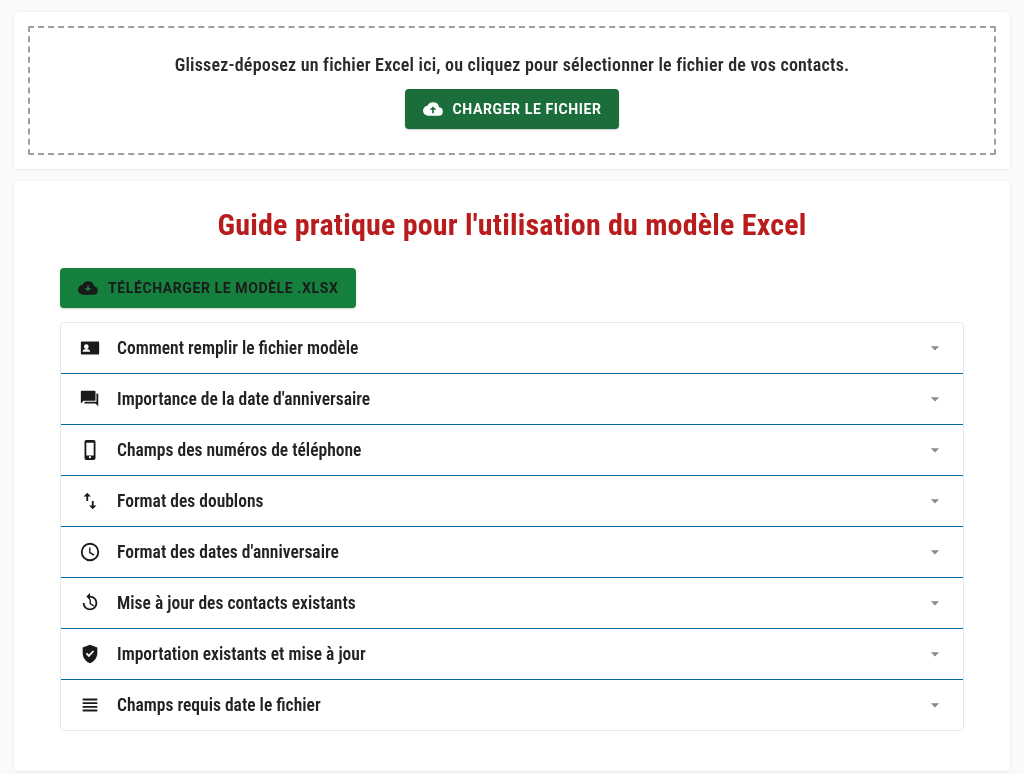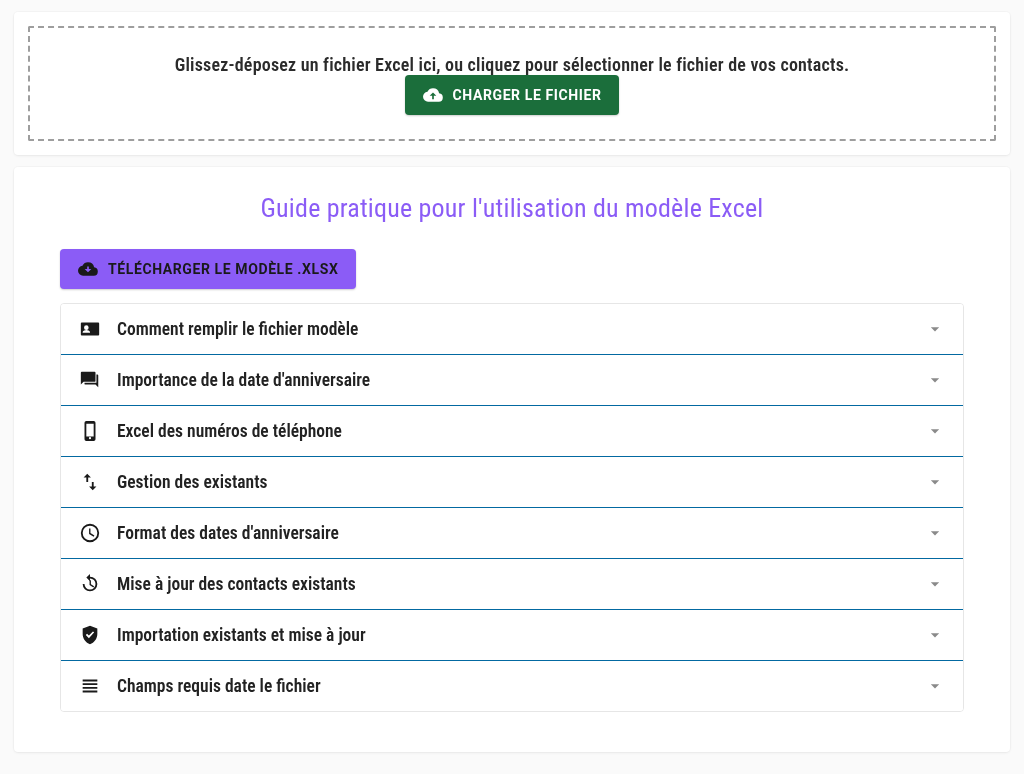--- a/index.html
+++ b/index.html
@@ -44,37 +44,37 @@
     cursor: pointer;
     font-weight: 700;
     letter-spacing: 0.6px;
     font-size: 14px;
     padding: 10px 18px;
     font-family: inherit;
   }
   .btn-green {
     background: #1b6e3b;
     color: #fff;
-    margin-top: 0;
+    margin-top: 14px;
     box-shadow: 0 1px 2px rgba(0,0,0,0.2);
   }
   .btn-orange {
-    background: #8b5cf6;
+    background: #15803d;
     color: #1a1a1a;
     box-shadow: 0 1px 2px rgba(0,0,0,0.2);
   }
   .guide-card {
     margin-top: 12px;
     padding: 26px 46px 40px;
   }
   .guide-title {
     text-align: center;
-    font-weight: 400;
-    font-size: 26px;
-    color: #8b5cf6;
+    font-weight: 700;
+    font-size: 30px;
+    color: #b91c1c;
     margin-bottom: 26px;
     letter-spacing: 0.2px;
     font-stretch: condensed;
   }
   .download-row {
     margin-bottom: 14px;
   }
   .accordion {
     border: 1px solid #e6e6e6;
     border-radius: 4px;
@@ -205,32 +205,32 @@
           <svg viewBox="0 0 24 24" class="chevron">
             <use href="#i-chevron"></use>
           </svg>
         </div>
         <div class="acc-item">
           <span class="acc-icon">
             <svg viewBox="0 0 24 24">
               <use href="#i-phone"></use>
             </svg>
           </span>
-          <span class="acc-label">Excel des numéros de téléphone</span>
+          <span class="acc-label">Champs des numéros de téléphone</span>
           <svg viewBox="0 0 24 24" class="chevron">
             <use href="#i-chevron"></use>
           </svg>
         </div>
         <div class="acc-item">
           <span class="acc-icon">
             <svg viewBox="0 0 24 24">
               <use href="#i-swap-vert"></use>
             </svg>
           </span>
-          <span class="acc-label">Gestion des existants</span>
+          <span class="acc-label">Format des doublons</span>
           <svg viewBox="0 0 24 24" class="chevron">
             <use href="#i-chevron"></use>
           </svg>
         </div>
         <div class="acc-item">
           <span class="acc-icon">
             <svg viewBox="0 0 24 24">
               <use href="#i-time"></use>
             </svg>
           </span>

